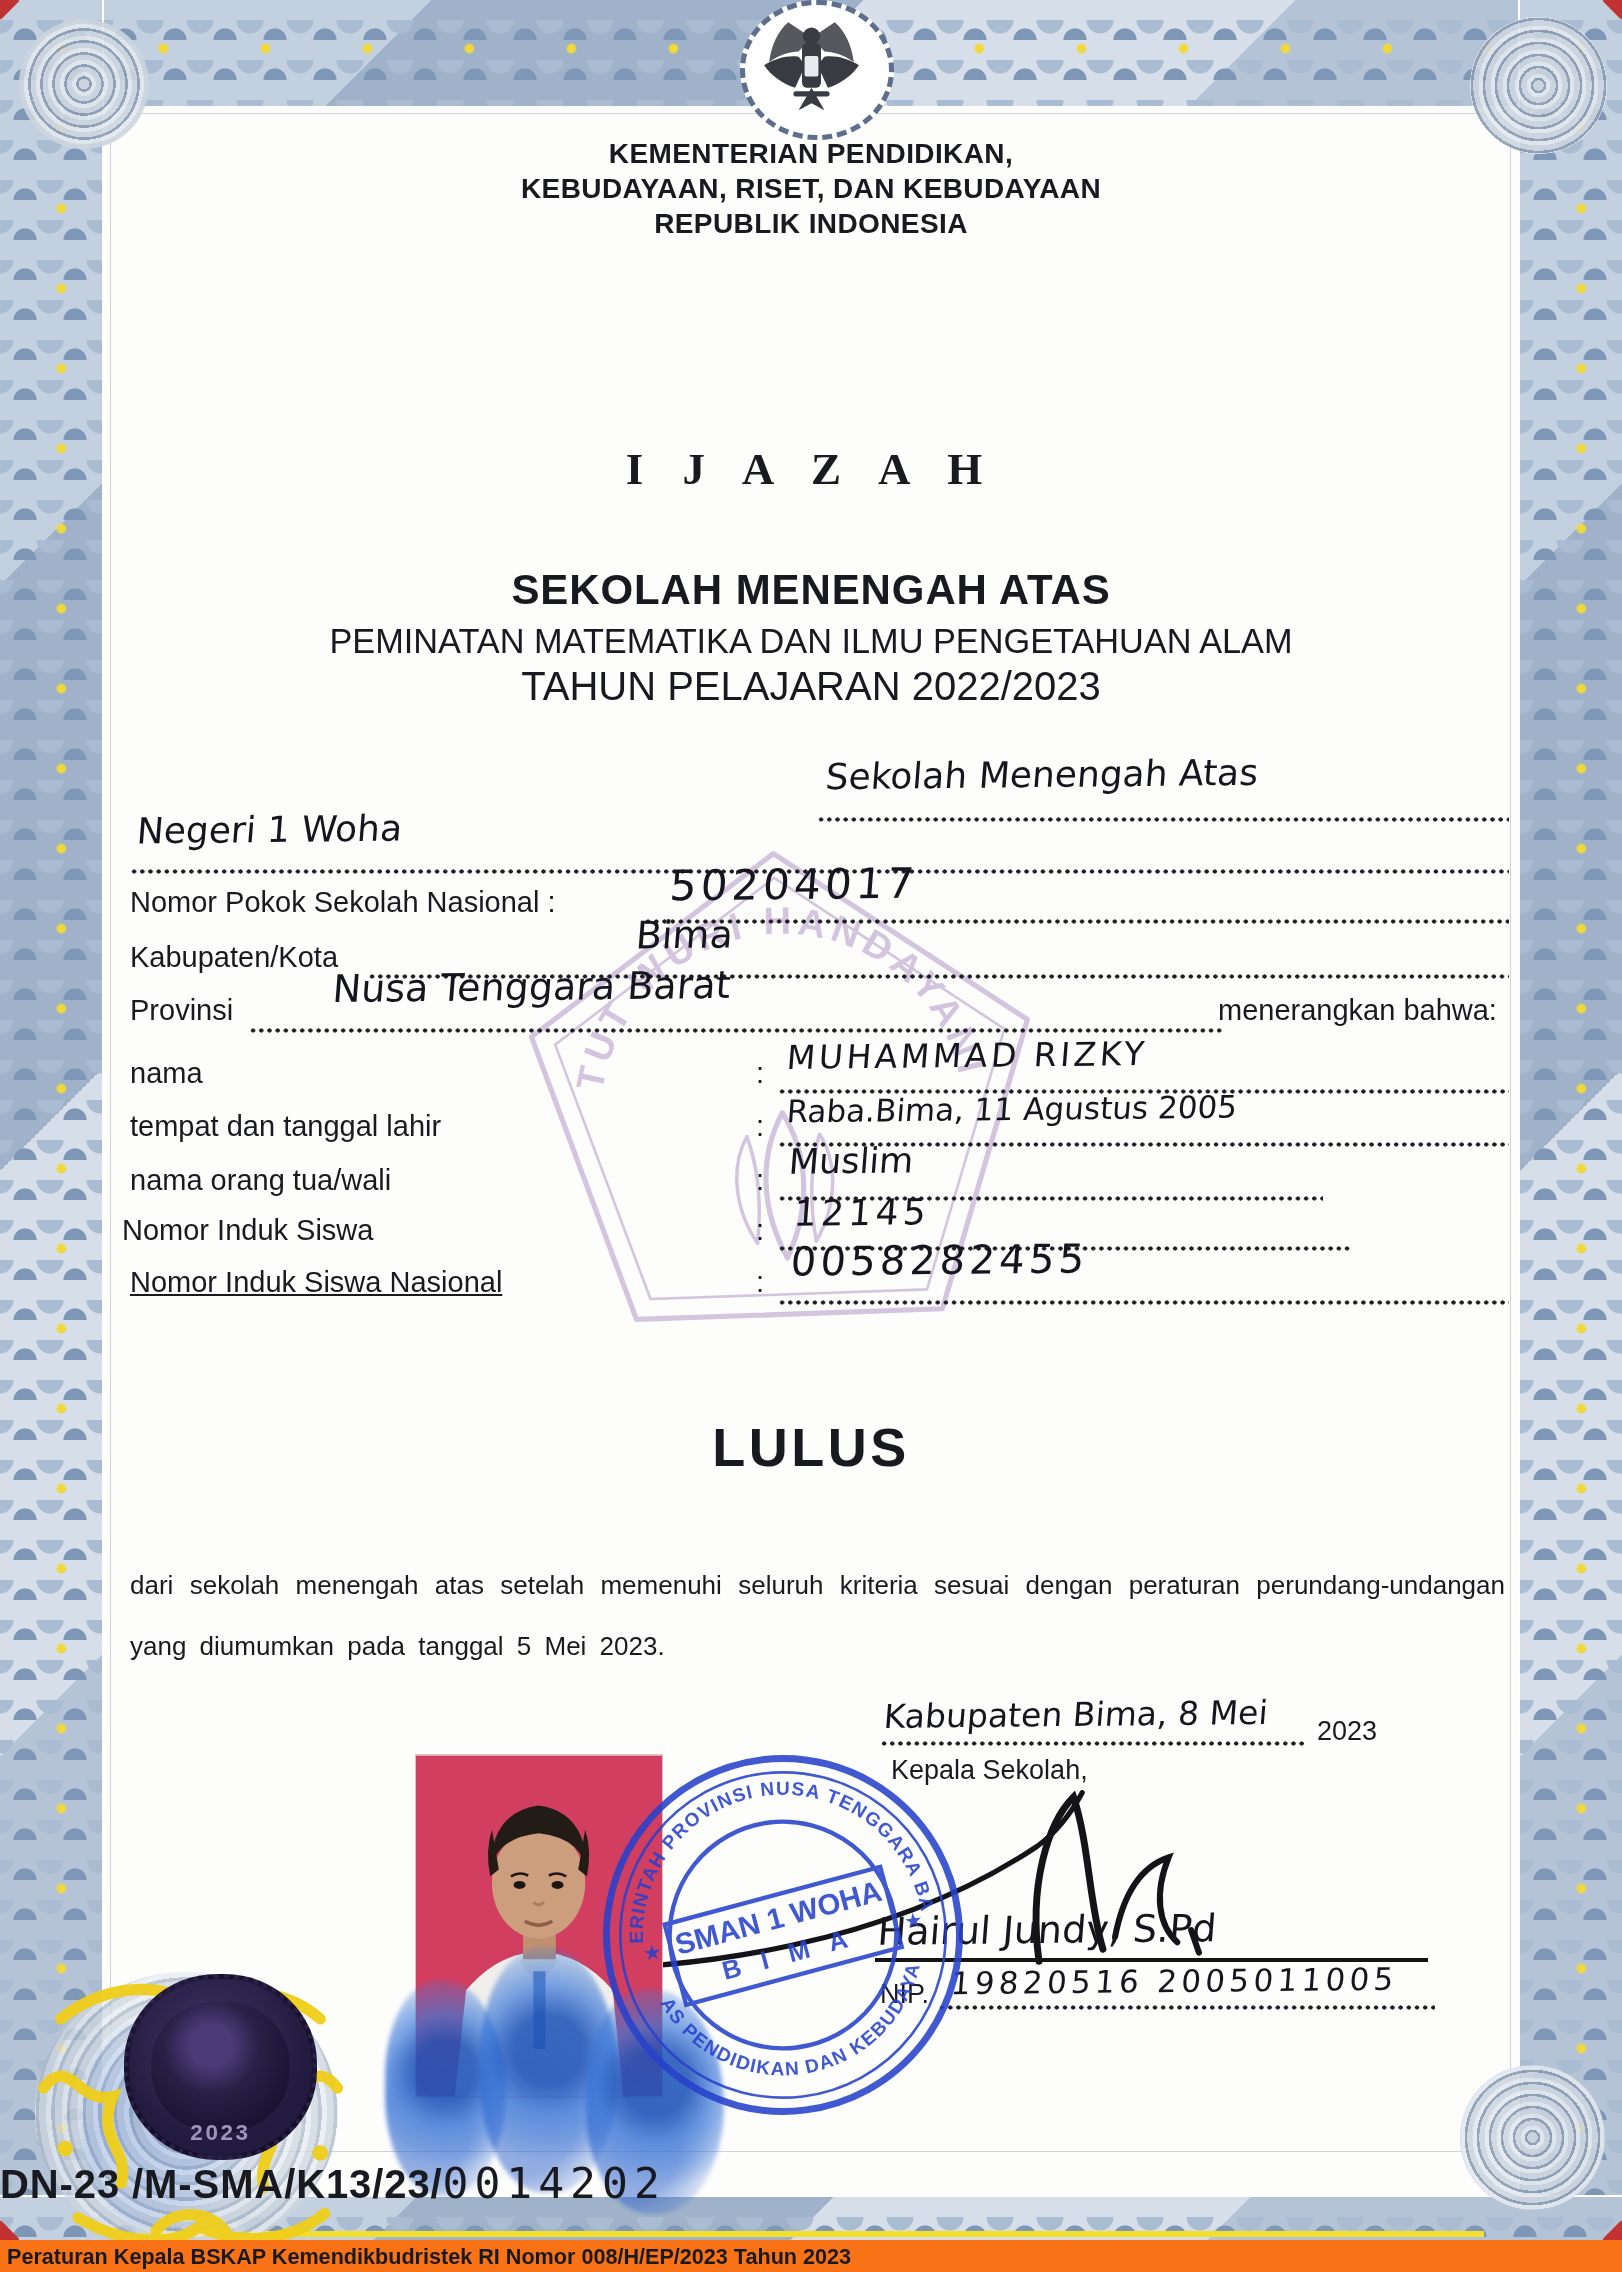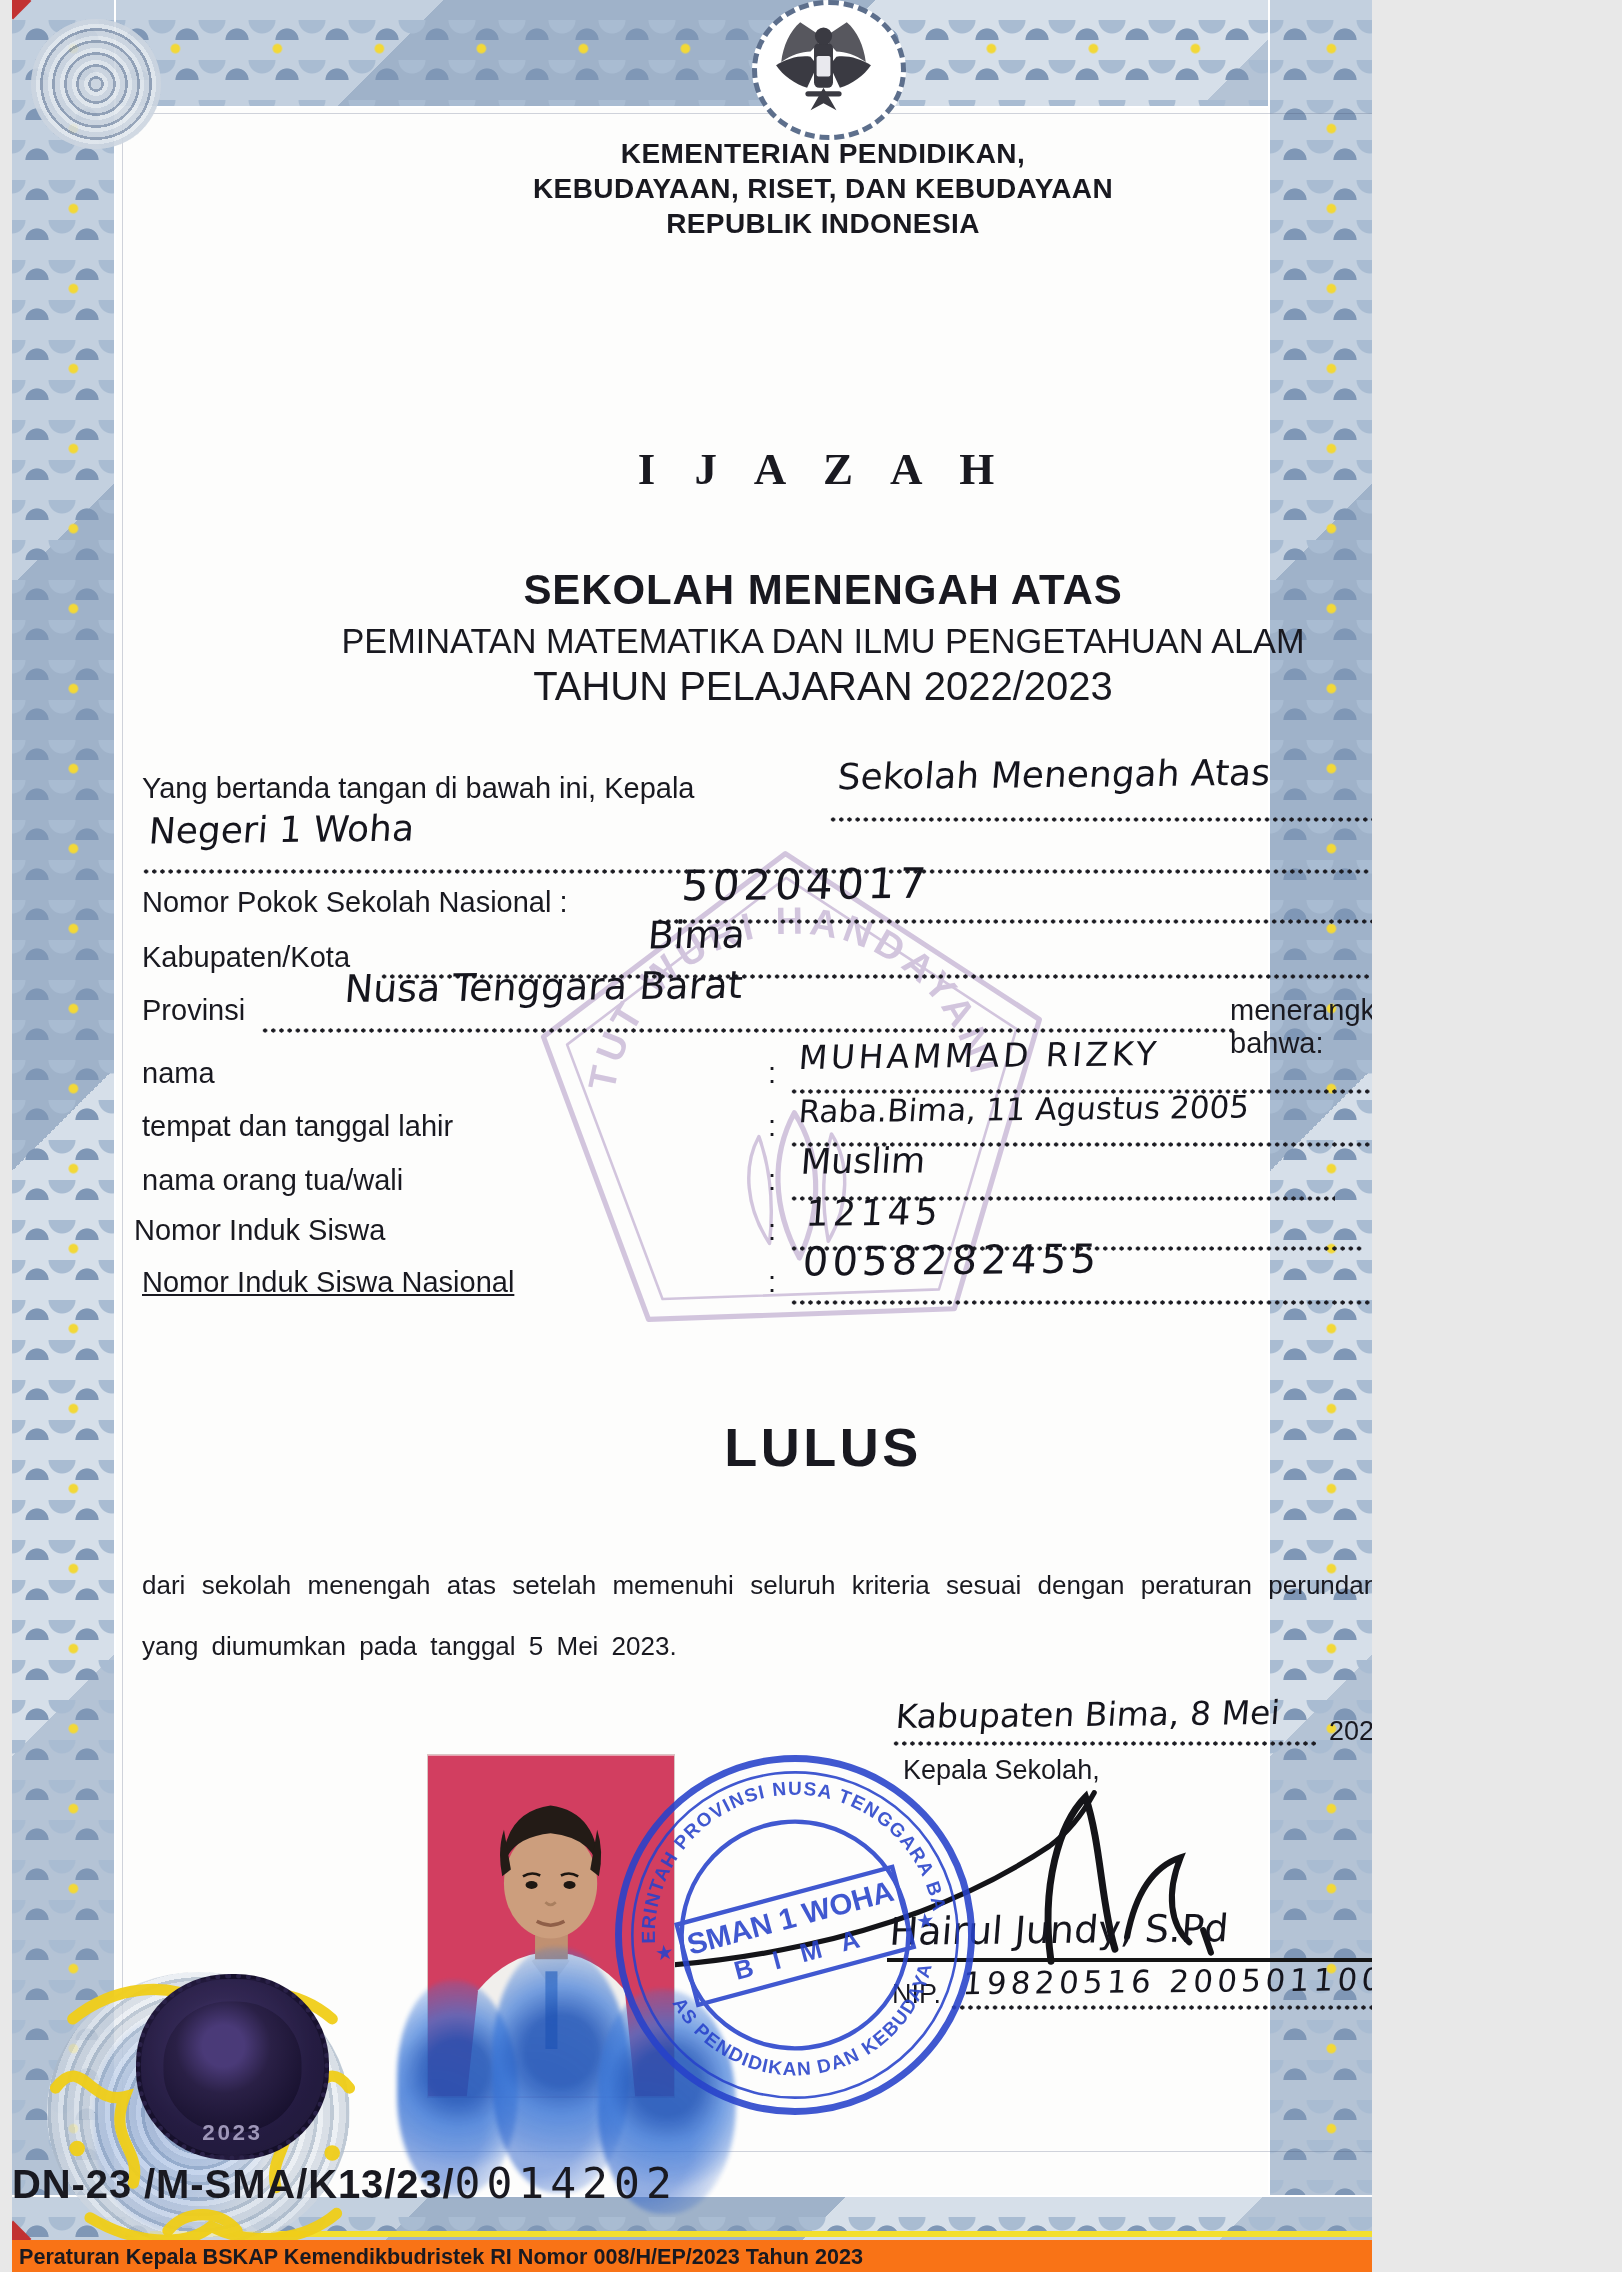--- a/index.html
+++ b/index.html
@@ -1,18 +1,18 @@
 <!DOCTYPE html>
 <html style="font-size:14px"><head>
 <meta charset="utf-8">
 <style>
   html,body{margin:0;padding:0;background:#e8e8e8;}
   .page{
-    position:relative;width:1360px;height:2273px;background:#fdfdfc;
-    font-family:"Liberation Sans",sans-serif;color:#191920;overflow:hidden;margin-left:12px;
+    position:relative;width:1622px;height:2273px;background:#fdfdfc;
+    font-family:"Liberation Sans",sans-serif;color:#191920;overflow:hidden;
   }
   .abs{position:absolute;}
   
   .band{
     background:
       radial-gradient(circle, #f2d838 0 4.3px, rgba(242,216,56,0) 5.2px) 10.4px 8.6px/102px 80px repeat,
       radial-gradient(circle at 50% 100%, #7f97b6 0 11.2px, transparent 12px) 0 0/50px 40px repeat,
       radial-gradient(circle at 50% 0%, #a9bcd2 0 13px, transparent 14px) 25px 20px/50px 40px repeat,
       linear-gradient(135deg,#c3d0df 25%,#9fb2c9 25% 50%,#d6dfe9 50% 75%,#b4c3d5 75%);
   }
@@ -128,21 +128,20 @@
       <path d="M330 480 C300 420 302 360 330 312 C358 360 360 420 330 480 Z"></path>
       <path d="M296 462 C270 420 268 372 288 338 C300 375 302 420 296 462 Z" stroke-width="4"></path>
       <path d="M364 462 C390 420 392 372 372 338 C360 375 358 420 364 462 Z" stroke-width="4"></path>
     </g>
     <path id="minArc" d="M123.2 278.5 A210 210 0 0 1 536.8 278.5" fill="none"></path>
     <text font-family="Liberation Sans,sans-serif" font-size="44" font-weight="bold" letter-spacing="6" fill="#a98fc0">
       <textPath href="#minArc" startOffset="50%" text-anchor="middle">TUT WURI HANDAYANI</textPath>
     </text>
   </svg>
 
-  <div class="abs label" style="left:130px;top:772px;">Yang bertanda tangan di bawah ini, Kepala</div>
   <div class="abs dots" style="left:817px;top:816px;width:692px;"></div>
   <div class="abs hand" style="left:826px;top:754px;font-size:36px;">Sekolah Menengah Atas</div>
 
   <div class="abs dots" style="left:130px;top:868px;width:1379px;"></div>
   <div class="abs hand" style="left:137px;top:809px;font-size:36px;">Negeri 1 Woha</div>
 
   <div class="abs label" style="left:130px;top:886px;">Nomor Pokok Sekolah Nasional :</div>
   <div class="abs dots" style="left:644px;top:918px;width:865px;"></div>
   <div class="abs hand hand-num" style="left:670px;top:860px;font-size:42px;">50204017</div>
 

